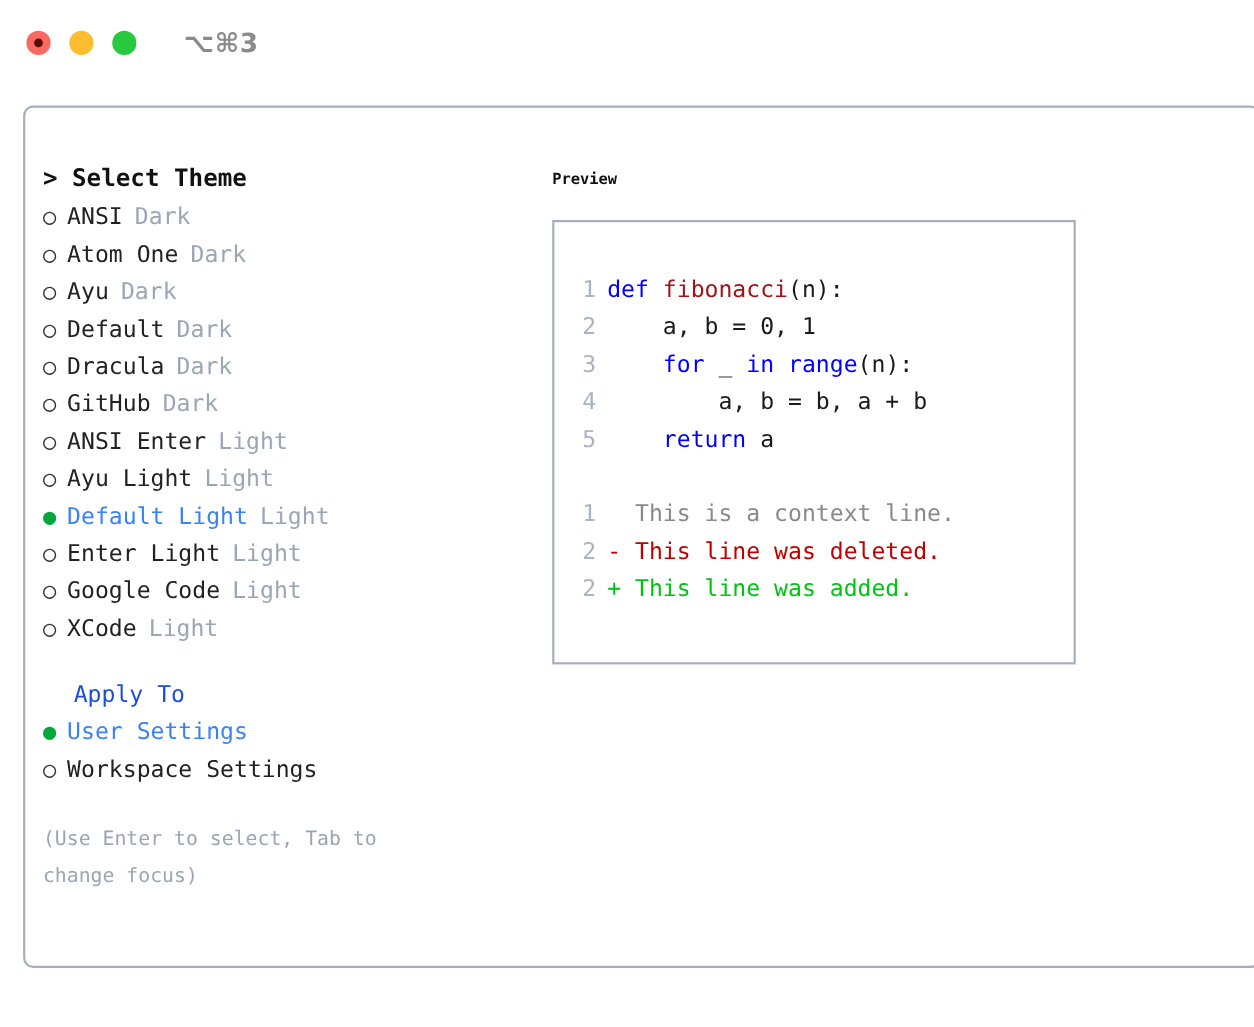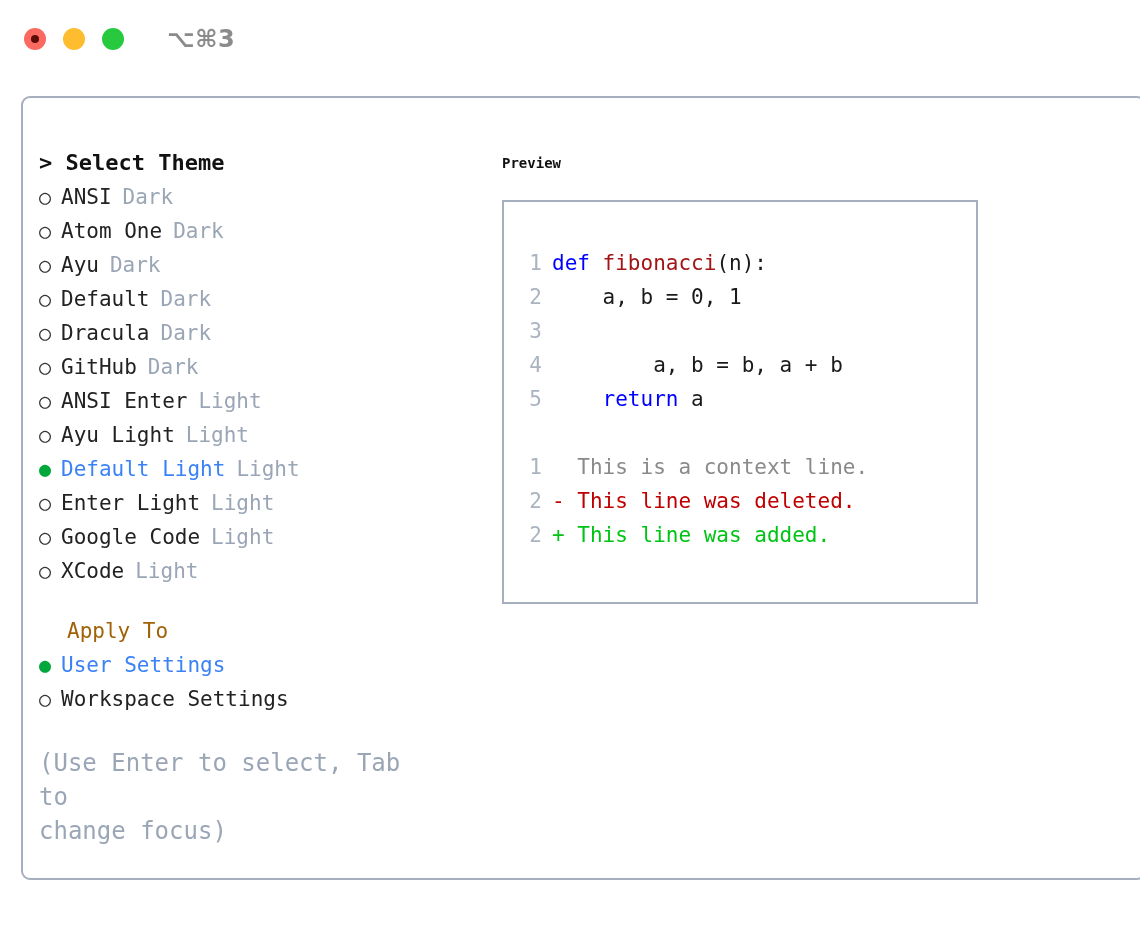--- a/index.html
+++ b/index.html
@@ -125,29 +125,29 @@
   .opt-row.selected .opt-label { color: #3b82f6; }
   .opt-tag {
     color: #9aa5b5;
     margin-left: 11px;
     white-space: pre;
   }
 
   #apply-section { margin-top: 26px; }
   .section-title {
     font-size: 21px;
-    color: #a16207;
+    color: #1d4ed8;
     line-height: 34px;
     padding-left: 28px;
     white-space: pre;
   }
 
   #hint-text {
     margin-top: 30px;
-    font-size: 24px;
+    font-size: 18px;
     color: #9aa5b5;
     line-height: 34px;
     width: 400px;
     white-space: pre-wrap;
   }
 
   
   #preview-pane {
     position: absolute;
     left: 479px;
@@ -243,21 +243,21 @@
         <div id="hint-text">(Use Enter to select, Tab to
 change focus)</div>
       </div>
 
       <div id="preview-pane">
         <div id="preview-title">Preview</div>
         <div id="preview-box">
           <div id="code-block">
               <div class="code-line"><span class="lno">1</span><span class="code-text"><span class="tok-kw">def </span><span class="tok-fn">fibonacci</span><span class="tok-plain">(n):</span></span></div>
               <div class="code-line"><span class="lno">2</span><span class="code-text"><span class="tok-plain">    a, b = 0, 1</span></span></div>
-              <div class="code-line"><span class="lno">3</span></div>
+              <div class="code-line"><span class="lno">3</span><span class="code-text"><span class="tok-plain">    </span><span class="tok-kw">for</span><span class="tok-plain"> _ </span><span class="tok-kw">in</span><span class="tok-plain"> </span><span class="tok-kw">range</span><span class="tok-plain">(n):</span></span></div>
               <div class="code-line"><span class="lno">4</span><span class="code-text"><span class="tok-plain">        a, b = b, a + b</span></span></div>
               <div class="code-line"><span class="lno">5</span><span class="code-text"><span class="tok-plain">    </span><span class="tok-kw">return</span><span class="tok-plain"> a</span></span></div>
             </div>
           <div class="diff-gap"></div>
           <div id="diff-block">
               <div class="code-line"><span class="lno">1</span><span class="code-text diff-ctx">  This is a context line.</span></div>
               <div class="code-line"><span class="lno">2</span><span class="code-text diff-del">- This line was deleted.</span></div>
               <div class="code-line"><span class="lno">2</span><span class="code-text diff-add">+ This line was added.</span></div>
             </div>
         </div>

